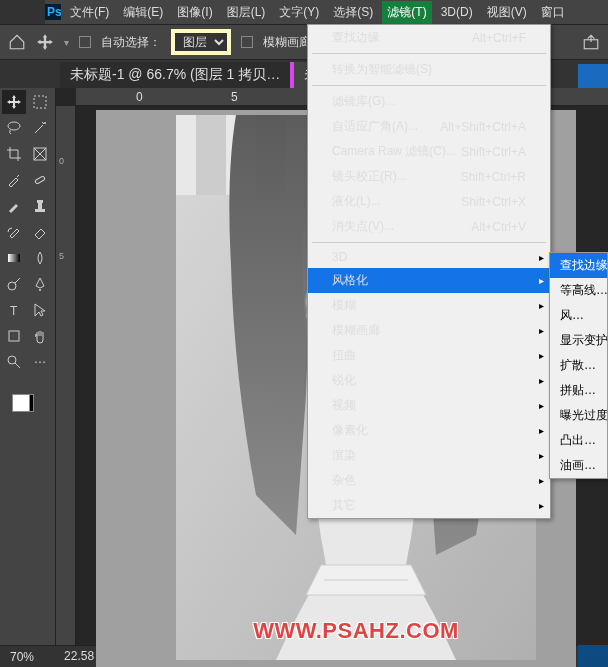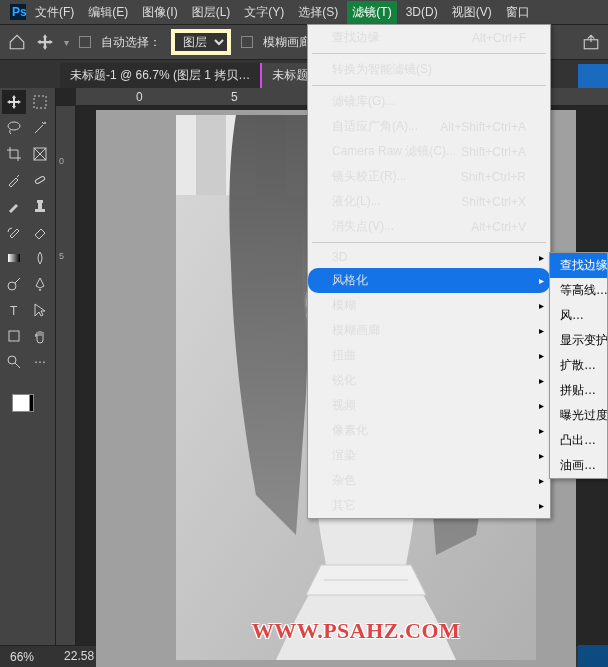--- a/index.html
+++ b/index.html
@@ -1,45 +1,45 @@
 <!DOCTYPE html>
 <html><head>
 <meta charset="utf-8">
 <style>
 * { margin: 0; padding: 0; box-sizing: border-box; font-family: "Microsoft YaHei", sans-serif; font-size: 12px; color: #ddd; }
 body { background: #323232; width: 608px; height: 667px; overflow: hidden; position: relative; }
-.menubar { display: flex; background: #444; height: 24px; align-items: center; padding-left: 10px; gap: 4px; }
+.menubar { display: flex; background: #444; height: 24px; align-items: center; gap: 4px; margin-left: 45px; }
 .menubar span { padding: 3px 5px; cursor: pointer; }
 .menubar .hl { background: #15803d; color: #fff; }
 .optbar { display: flex; background: #444; height: 36px; align-items: center; border-top:1px solid #222; border-bottom:1px solid #222; padding-left: 8px; gap: 10px; }
 .optbar .ico { width: 18px; height: 18px; display: flex; align-items: center; justify-content: center; }
 .optbar .chk { width:12px; height:12px; border:1px solid #888; display:inline-block; vertical-align:middle; }
 .optbar select { background:#333; border:4px solid #fef9c3; color:#ddd; padding:1px 4px; font-size:12px; }
 .tabs { display: flex; background: #333; height: 28px; align-items: flex-end; padding-left: 60px; }
-.tab { padding: 4px 10px; background:#444; border-right:2px solid #d946ef; font-size:12px; }
+.tab { padding: 4px 10px; background:#444; border-right:4px solid #d946ef; font-size:14px; }
 .tab.active { background:#2c2c2c; }
 .workspace { display:flex; height: calc(100% - 24px - 36px - 28px - 22px); }
 .sidebar { width: 56px; background:#444; display:flex; flex-wrap:wrap; align-content:flex-start; padding:2px; gap:2px; border-right:1px solid #222; }
 .tool { width:24px; height:24px; display:flex; align-items:center; justify-content:center; color:#ccc; }
 .tool.sel { background:#222; }
 .swatch-fg { width:18px; height:18px; background:#fff; border:1px solid #888; position:relative; margin-top:10px; margin-left:6px; }
 .swatch-bg { width:18px; height:18px; background:#000; border:1px solid #888; position:absolute; top:10px; left:10px; }
 .swatch-wrap { position:relative; width:34px; height:34px; margin-top:8px; margin-left:4px; }
 .canvas-area { flex:1; background:#262626; position:relative; }
 .ruler-h { position:absolute; top:0; left:20px; right:0; height:18px; background:#444; border-bottom:1px solid #222; font-size:9px; color:#aaa; }
 .ruler-h span { position:absolute; top:2px; }
 .ruler-v { position:absolute; top:18px; left:0; width:20px; bottom:0; background:#444; border-right:1px solid #222; }
 .ruler-v span { position:absolute; left:3px; font-size:9px; color:#aaa; }
 .canvas { position:absolute; left:40px; top:22px; width:480px; height:560px; background:#a0a0a0; }
 .photo { position:absolute; left:80px; top:5px; width:360px; height:545px; background: linear-gradient(135deg,#bbb,#888 40%,#999 60%,#aaa); overflow:hidden; }
 .photo svg { width:100%; height:100%; }
-.wm { position:absolute; bottom:16px; left:50%; transform:translateX(-50%); font-size:22px; font-weight:bold; color:#d44; text-shadow:1px 1px 0 #fff,-1px -1px 0 #fff,1px -1px 0 #fff,-1px 1px 0 #fff; font-family:Liberation Serif, serif; letter-spacing:0.5px; }
+.wm { position:absolute; bottom:16px; left:50%; transform:translateX(-50%); font-size:22px; font-weight:bold; color:#d44; text-shadow:1px 1px 0 #fff,-1px -1px 0 #fff,1px -1px 0 #fff,-1px 1px 0 #fff; font-family:Liberation Sans, sans-serif; letter-spacing:0.5px; }
 .status { display:flex; height:22px; background:#333; align-items:center; padding-left:10px; font-size:11px; color:#aaa; gap:30px; border-top:1px solid #222; }
 .menu1 { position:absolute; left:307px; top:24px; width:244px; background:#f0f0f0; border:1px solid #999; box-shadow:2px 2px 4px rgba(0,0,0,0.3); }
-.menu1 .mi { display:flex; justify-content:space-between; padding:4px 24px 4px 24px; color:#000; font-size:12px; align-items:center; position:relative;border-radius:10px; }
+.menu1 .mi { display:flex; justify-content:space-between; padding:4px 24px 4px 24px; color:#000; font-size:12px; align-items:center; position:relative; }
 .menu1 .mi.sub::after { content:"▸"; position:absolute; right:6px; font-size:10px; color:#000; }
 .menu1 .mi.hl { background:#1473e6; color:#fff; }
 .menu1 .mi.hl::after { color:#fff; }
 .menu1 .sep { height:1px; background:#ccc; margin:3px 4px; }
 .menu2 { position:absolute; left:549px; top:252px; width:59px; background:#f0f0f0; border:1px solid #999; box-shadow:2px 2px 4px rgba(0,0,0,0.3); overflow:hidden; }
 .menu2 .mi { padding:4px 6px 4px 10px; color:#000000; font-size:12px; white-space:nowrap; }
 .menu2 .mi.hl { background:#1473e6; color:#fff; }
 .desktop-edge { position:absolute; right:0; top:64px; bottom:0; width:30px; background:linear-gradient(#1a6bc0,#0d4a80); }
 svg.ic { width:16px; height:16px; }
 </style>
@@ -266,21 +266,21 @@
           <path d="M150 330 Q140 280 155 260 Q175 290 200 300 L195 340 L180 370 L165 360 Z" fill="#ddd"></path>
           <path d="M145 450 L235 450 L250 480 L130 480 Z M148 465 L232 465" stroke="#ccc" fill="#f0f0f0"></path>
         </svg>
         <div class="wm">WWW.PSAHZ.COM</div>
       </div>
     </div>
   </div>
 </div>
 
 <div class="status">
-  <span>66%</span>
+  <span>70%</span>
   <span>22.58 厘米 x 32.42 厘米 (72 ppi)</span>
   <span style="font-size:9px;color:#888">▶</span>
 </div>
 
 <div class="menu1">
   <div class="mi">
       <span>查找边缘</span>
       <span>Alt+Ctrl+F</span>
     </div>
   <div class="sep"></div>

